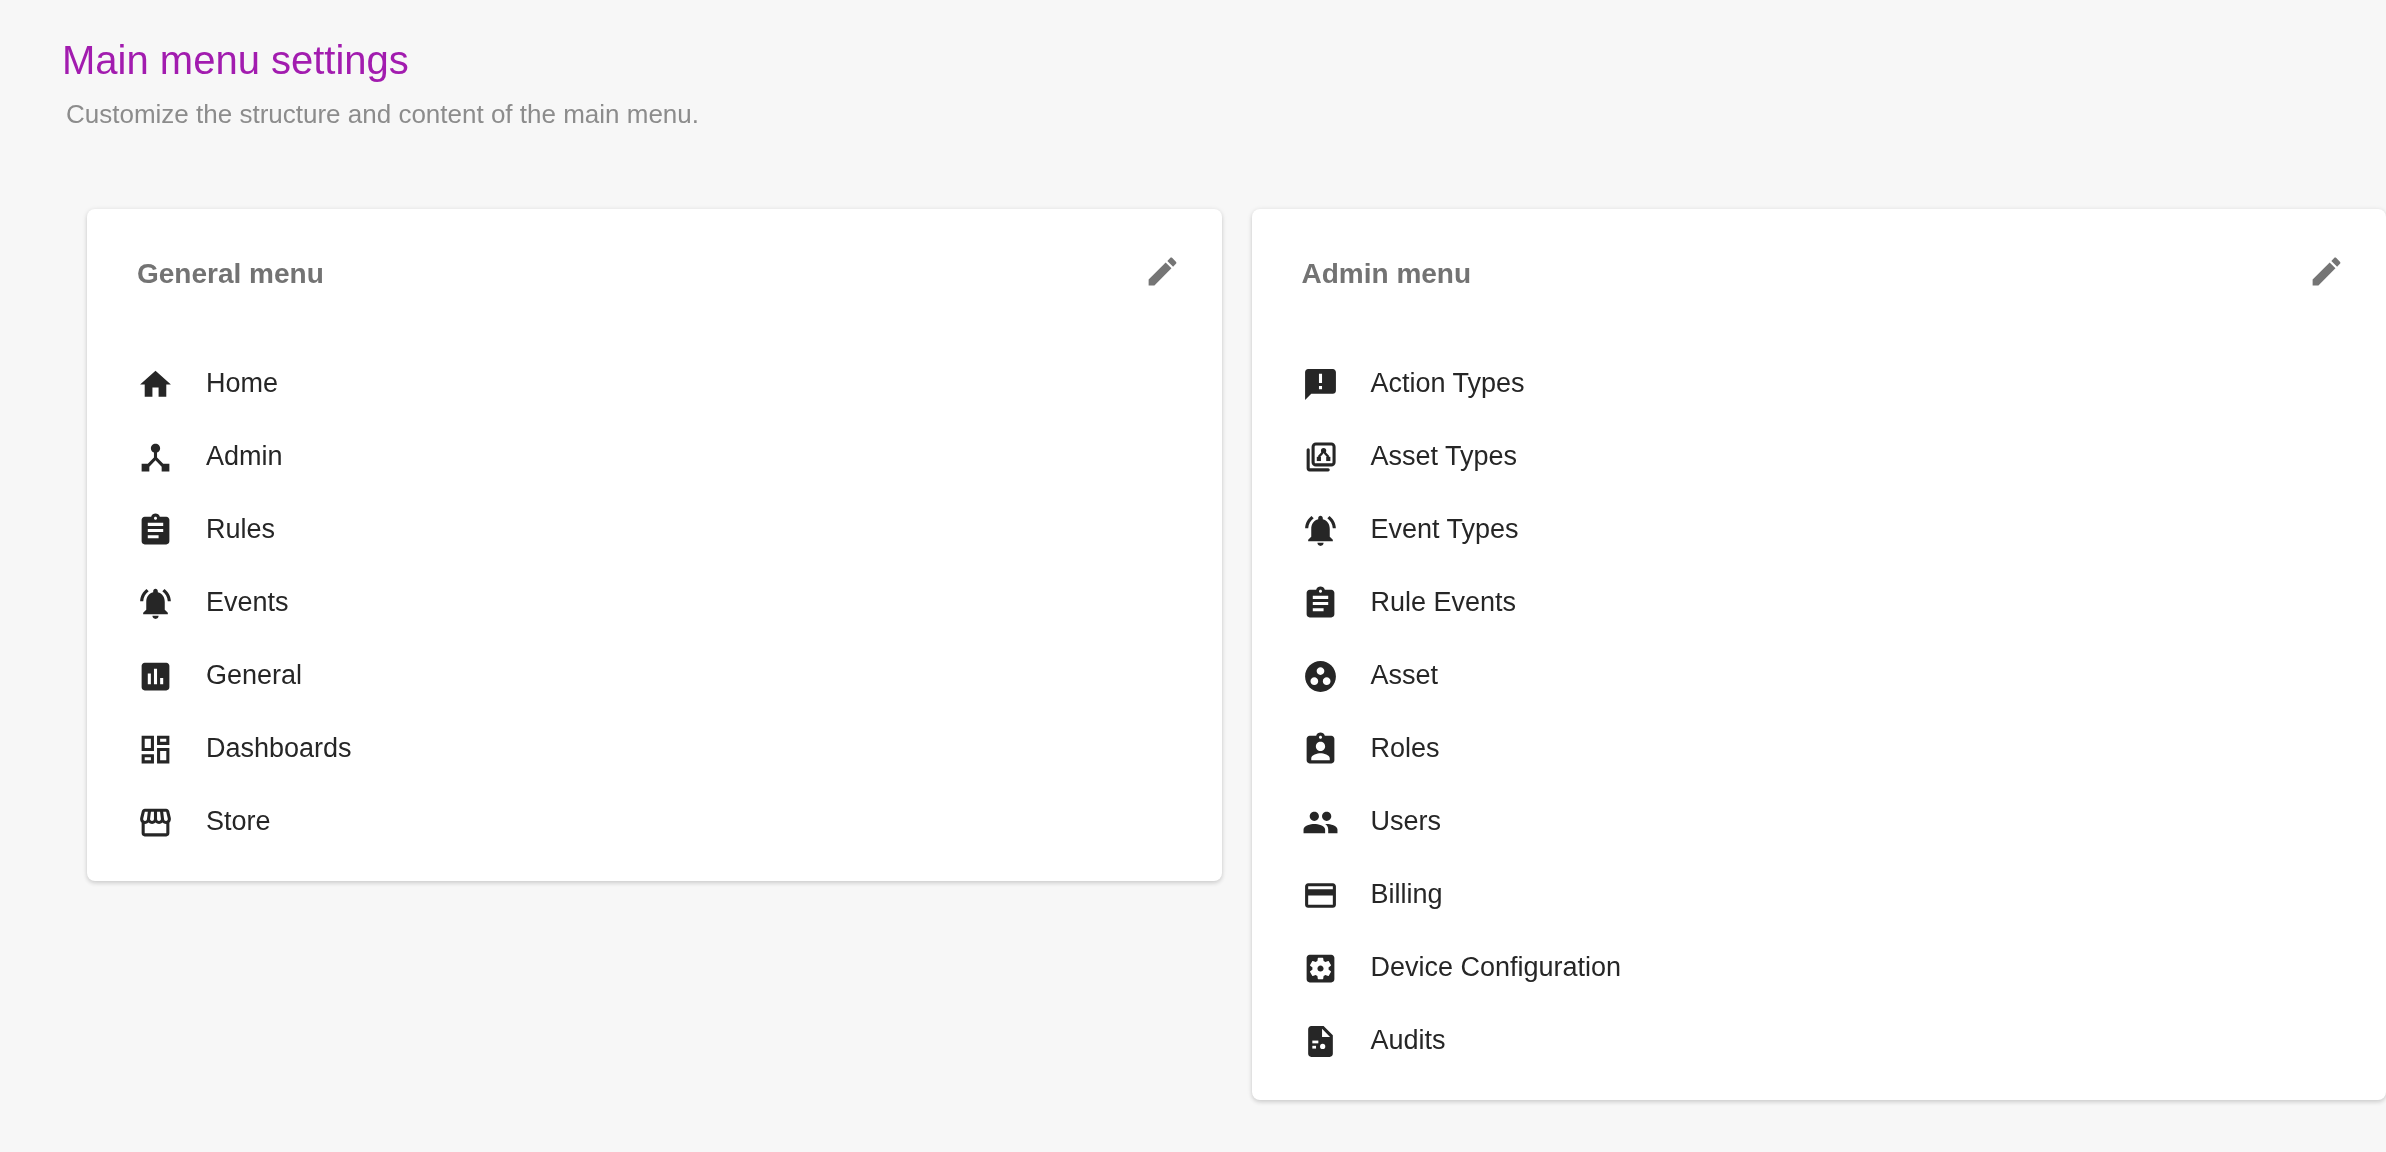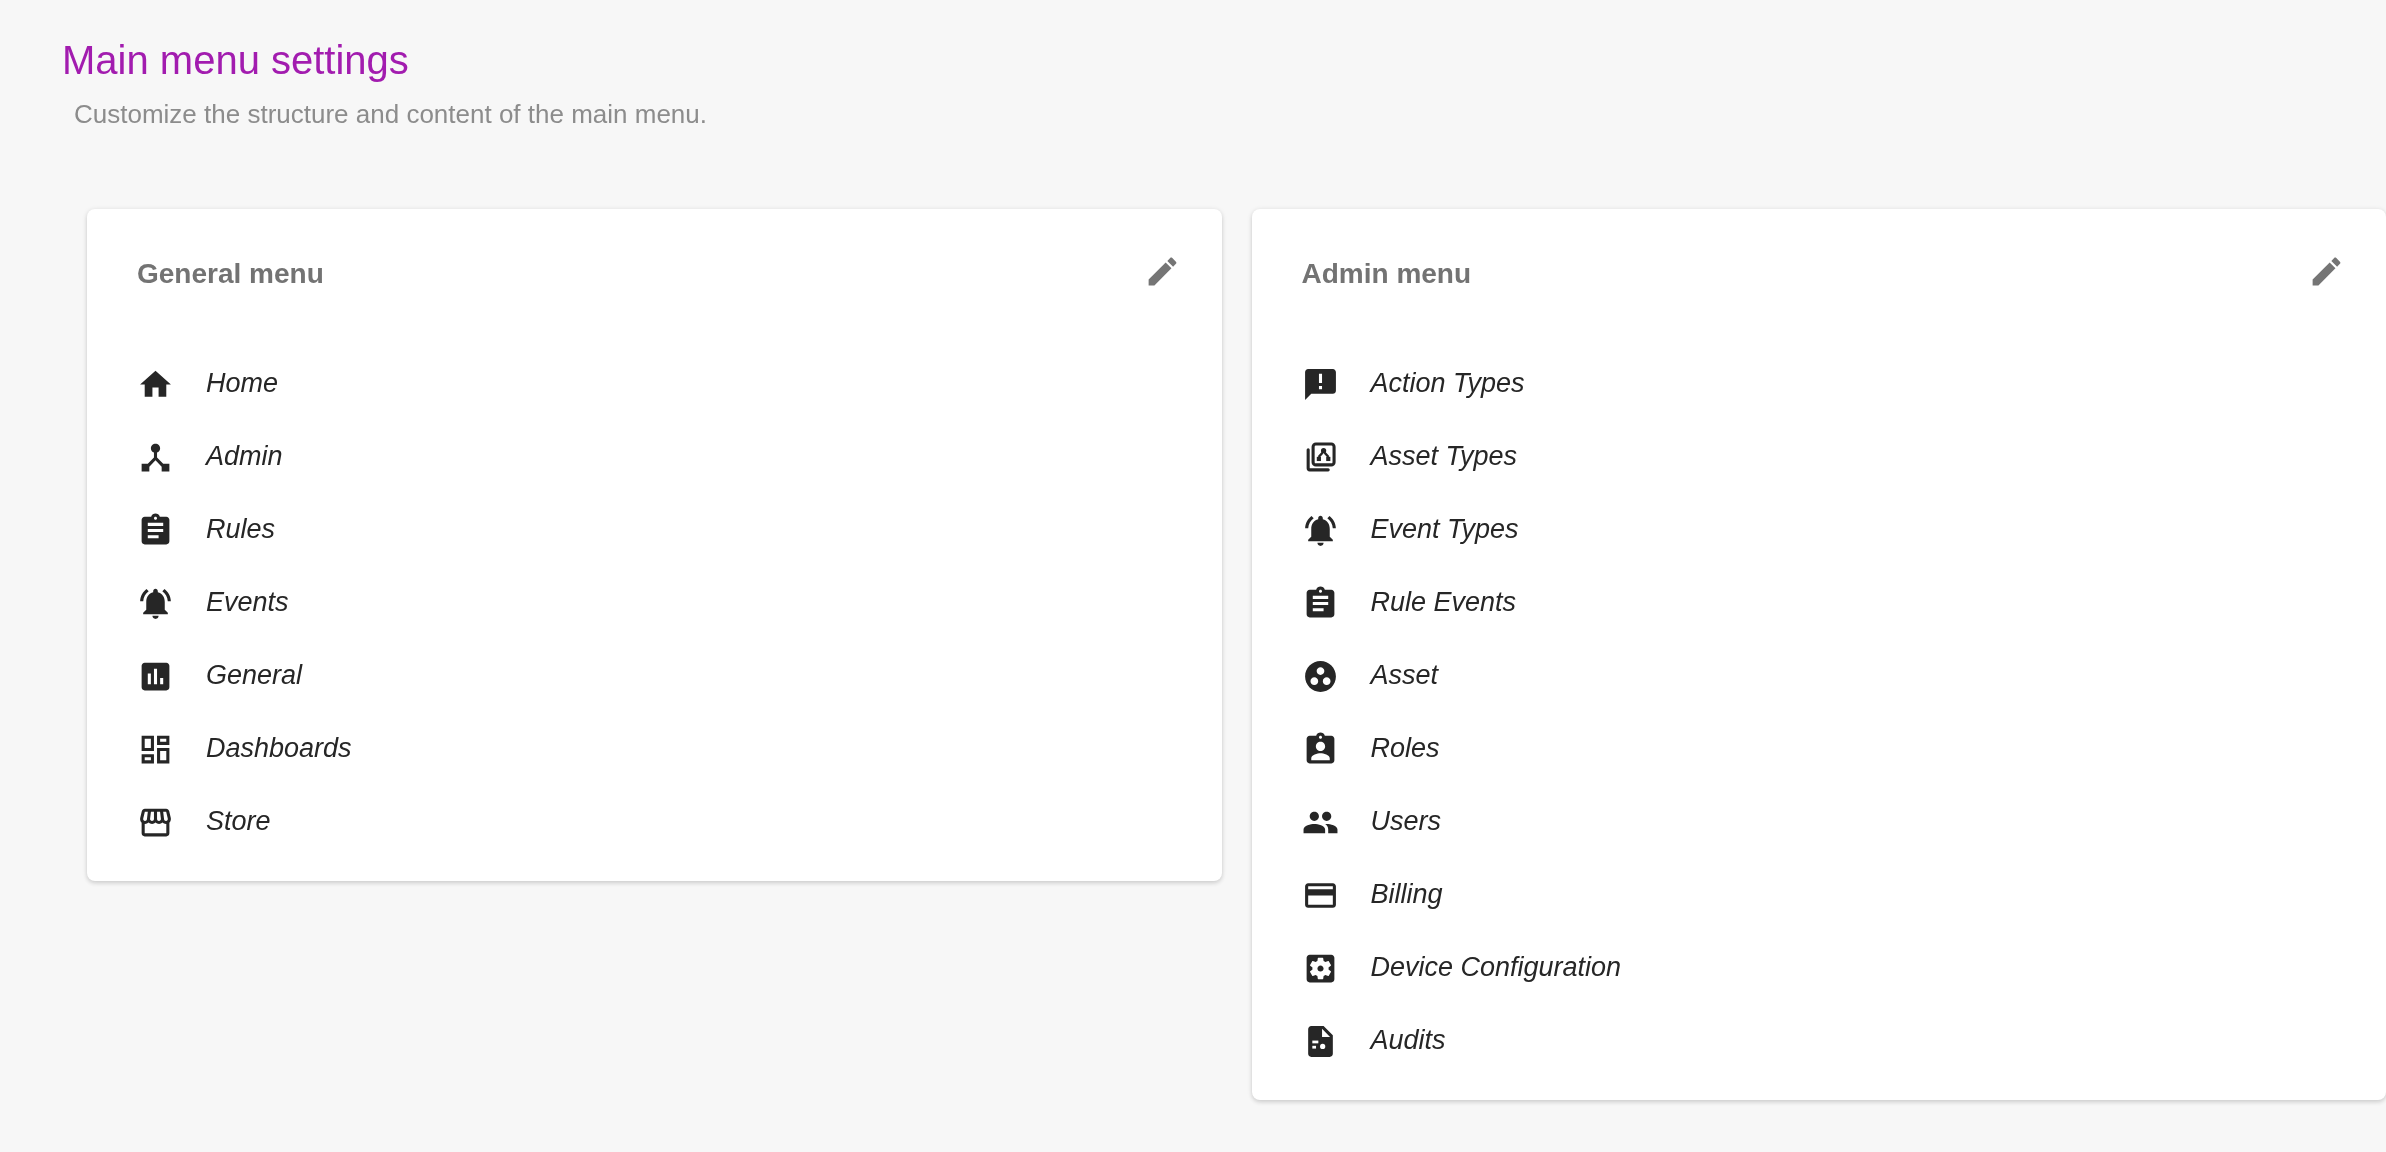--- a/index.html
+++ b/index.html
@@ -13,21 +13,21 @@
   }
   .page-header { margin: 36px 0 0 62px; }
   .page-title {
     margin: 0;
     font-size: 40px;
     font-weight: 400;
     line-height: 48px;
     color: #a21caf;
   }
   .page-subtitle {
-    margin: 14px 0 0 12px;
+    margin: 14px 0 0 4px;
     font-size: 26px;
     font-weight: 400;
     line-height: 33px;
     color: #8c8c8c;
   }
   .cards {
     display: flex;
     align-items: flex-start;
     gap: 30px;
     margin: 78px 0 0 87px;
@@ -59,21 +59,20 @@
     width: 37px;
     height: 37px;
     cursor: pointer;
     color: #757575;
   }
   .edit-button svg { width: 37px; height: 37px; display: block; }
   .menu-list {
     list-style: none;
     margin: 58px 0 0 0;
     padding: 0;
-    font-style: italic;
   }
   .menu-item {
     display: flex;
     align-items: center;
     height: 73px;
   }
   .menu-item .icon {
     width: 37px;
     height: 37px;
     margin-right: 32px;

